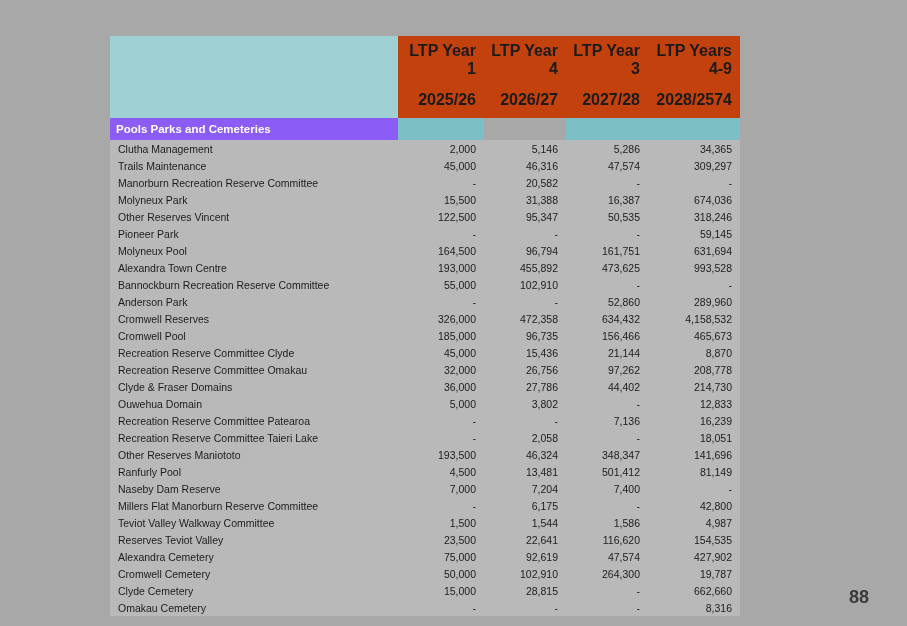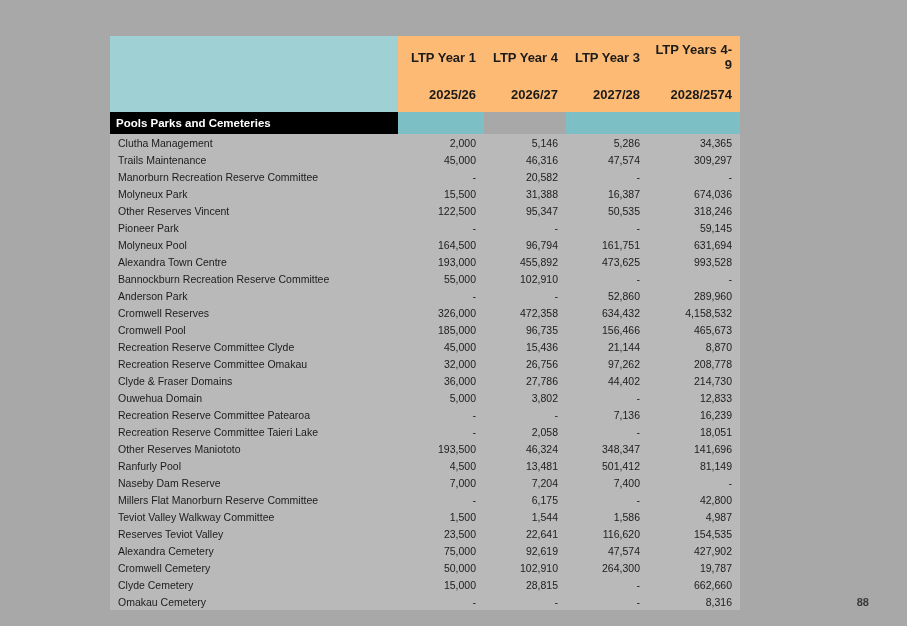--- a/index.html
+++ b/index.html
@@ -29,37 +29,37 @@
     width: 630px;
     table-layout: fixed;
   }
   table.budget col.c0 { width: 288px; }
   table.budget col.c1 { width: 86px; }
   table.budget col.c2 { width: 82px; }
   table.budget col.c3 { width: 82px; }
   table.budget col.c4 { width: 92px; }
 
   .hdr-cell {
-    background: #fdba74;
+    background: #c2410c;
     color: #1b1b1b;
-    font-size: 13px;
+    font-size: 16px;
     font-weight: bold;
     text-align: right;
     padding: 6px 8px 6px 4px;
     height: 20px;
     vertical-align: middle;
   }
   .hdr-blank {
     background: #9fd0d4;
   }
   .hdr-row2 .hdr-cell {
     padding-bottom: 8px;
   }
   .section-row td {
-    background: #000000;
+    background: #8b5cf6;
     color: #ffffff;
     font-size: 11.5px;
     font-weight: bold;
     padding: 3px 6px;
     height: 16px;
   }
   .section-row td.sec-blank {
     background: #7cc0c6;
   }
   .section-row td.sec-blank-gap {
@@ -76,21 +76,21 @@
   }
   tbody.body-rows tr td.num {
     text-align: right;
     padding-right: 8px;
     padding-left: 2px;
   }
   .pagenum {
     position: absolute;
     right: 38px;
     bottom: 18px;
-    font-size: 11px;
+    font-size: 18px;
     color: #3a3a3a;
     font-weight: bold;
   }
 </style>
 </head>
 <body>
 
 <div class="page">
 
   <div class="table-wrap">

